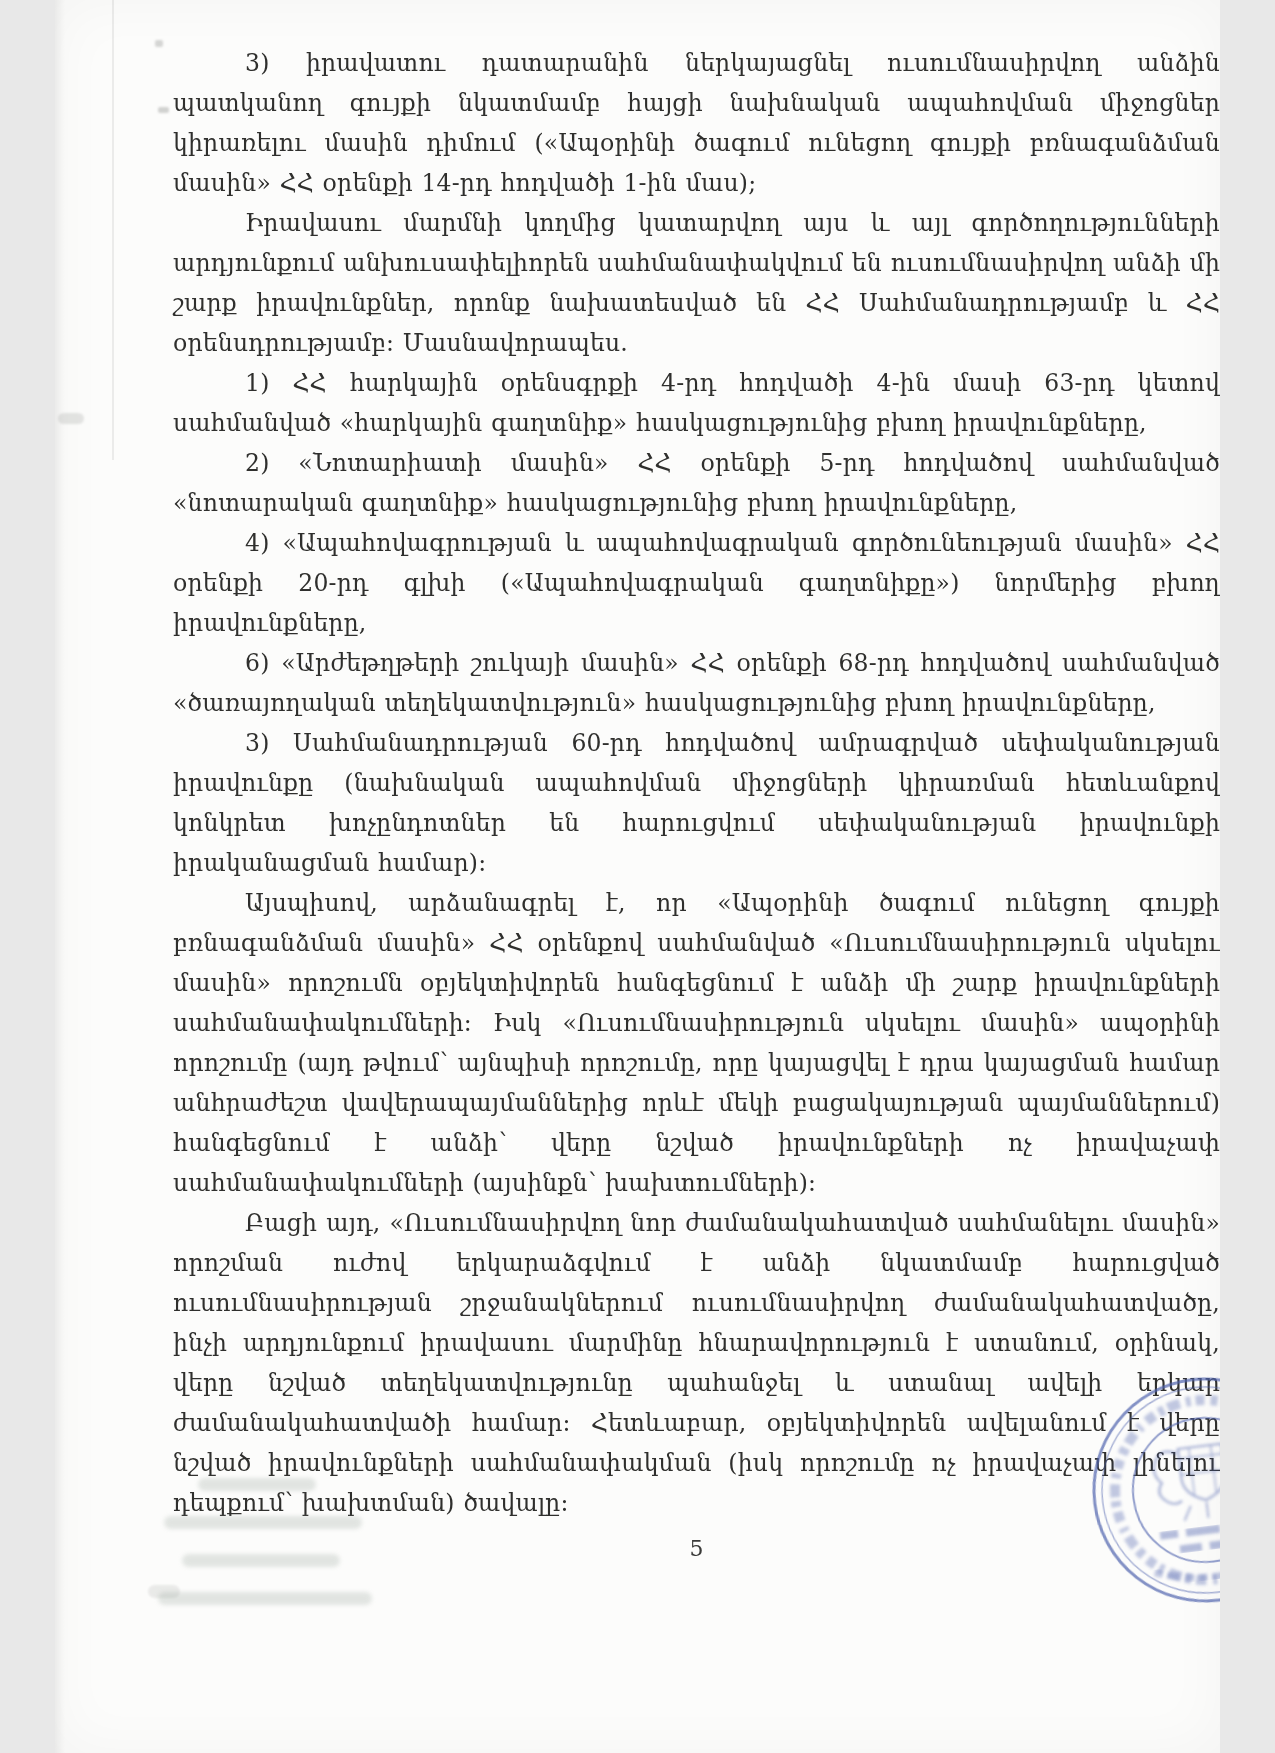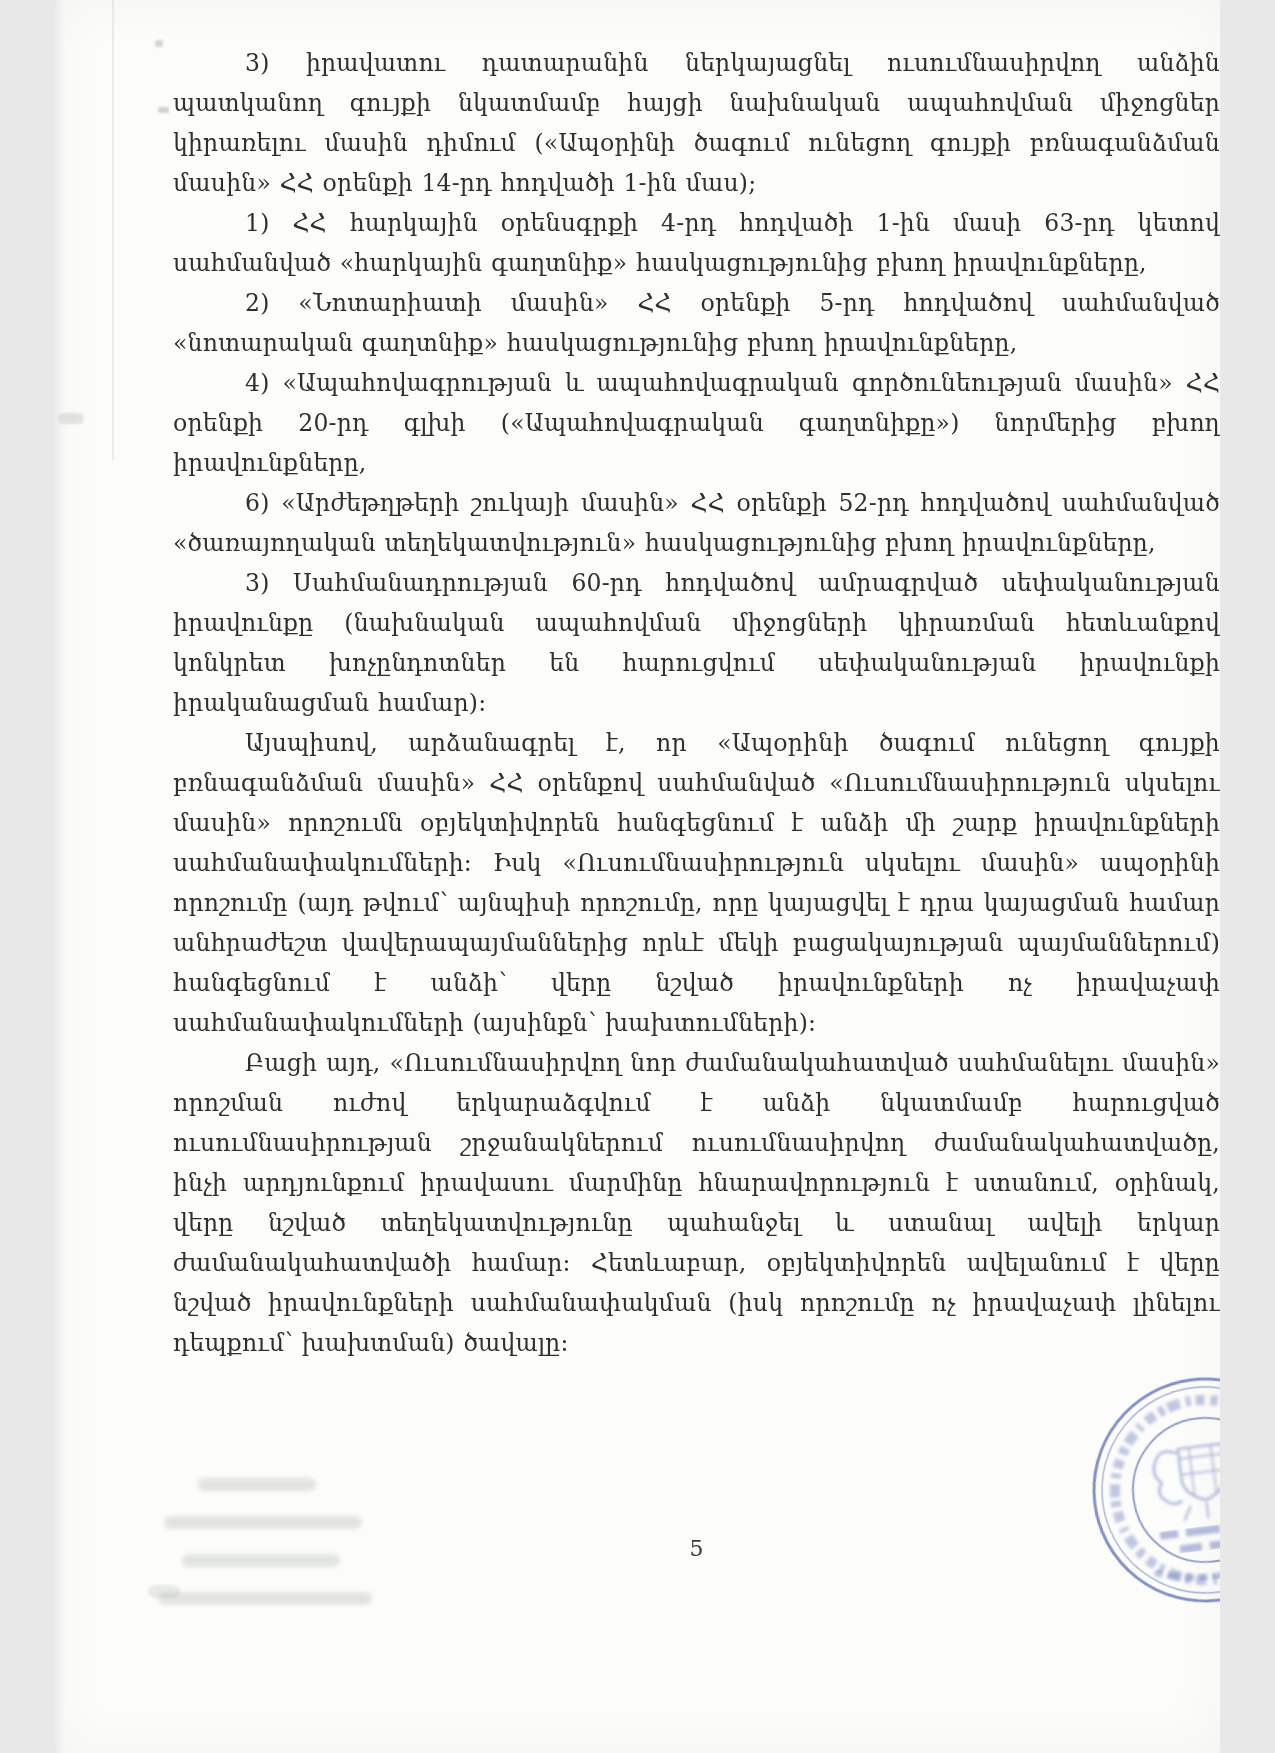--- a/index.html
+++ b/index.html
@@ -76,24 +76,25 @@
 <div class="page">
 
   <div class="fold-line"></div>
   <div class="speck speck-1"></div>
   <div class="speck speck-2"></div>
   <div class="speck speck-3"></div>
   <div class="speck speck-4"></div>
 
   <div class="text-block">
     <p>3) իրավատու դատարանին ներկայացնել ուսումնասիրվող անձին պատկանող գույքի նկատմամբ հայցի նախնական ապահովման միջոցներ կիրառելու մասին դիմում («Ապօրինի ծագում ունեցող գույքի բռնագանձման մասին» ՀՀ օրենքի 14-րդ հոդվածի 1-ին մաս);</p>
-    <p>1) ՀՀ հարկային օրենսգրքի 4-րդ հոդվածի 1-ին մասի 63-րդ կետով սահմանված «հարկային գաղտնիք» հասկացությունից բխող իրավունքները,</p>
+    <p>Իրավասու մարմնի կողմից կատարվող այս և այլ գործողությունների արդյունքում անխուսափելիորեն սահմանափակվում են ուսումնասիրվող անձի մի շարք իրավունքներ, որոնք նախատեսված են ՀՀ Սահմանադրությամբ և ՀՀ օրենսդրությամբ: Մասնավորապես.</p>
+    <p>1) ՀՀ հարկային օրենսգրքի 4-րդ հոդվածի 4-ին մասի 63-րդ կետով սահմանված «հարկային գաղտնիք» հասկացությունից բխող իրավունքները,</p>
     <p>2) «Նոտարիատի մասին» ՀՀ օրենքի 5-րդ հոդվածով սահմանված «նոտարական գաղտնիք» հասկացությունից բխող իրավունքները,</p>
     <p>4) «Ապահովագրության և ապահովագրական գործունեության մասին» ՀՀ օրենքի 20-րդ գլխի («Ապահովագրական գաղտնիքը») նորմերից բխող իրավունքները,</p>
-    <p>6) «Արժեթղթերի շուկայի մասին» ՀՀ օրենքի 52-րդ հոդվածով սահմանված «ծառայողական տեղեկատվություն» հասկացությունից բխող իրավունքները,</p>
+    <p>6) «Արժեթղթերի շուկայի մասին» ՀՀ օրենքի 68-րդ հոդվածով սահմանված «ծառայողական տեղեկատվություն» հասկացությունից բխող իրավունքները,</p>
     <p>3) Սահմանադրության 60-րդ հոդվածով ամրագրված սեփականության իրավունքը (նախնական ապահովման միջոցների կիրառման հետևանքով կոնկրետ խոչընդոտներ են հարուցվում սեփականության իրավունքի իրականացման համար):</p>
     <p>Այսպիսով, արձանագրել է, որ «Ապօրինի ծագում ունեցող գույքի բռնագանձման մասին» ՀՀ օրենքով սահմանված «Ուսումնասիրություն սկսելու մասին» որոշումն օբյեկտիվորեն հանգեցնում է անձի մի շարք իրավունքների սահմանափակումների: Իսկ «Ուսումնասիրություն սկսելու մասին» ապօրինի որոշումը (այդ թվում՝ այնպիսի որոշումը, որը կայացվել է դրա կայացման համար անհրաժեշտ վավերապայմաններից որևէ մեկի բացակայության պայմաններում) հանգեցնում է անձի՝ վերը նշված իրավունքների ոչ իրավաչափ սահմանափակումների (այսինքն՝ խախտումների):</p>
     <p>Բացի այդ, «Ուսումնասիրվող նոր ժամանակահատված սահմանելու մասին» որոշման ուժով երկարաձգվում է անձի նկատմամբ հարուցված ուսումնասիրության շրջանակներում ուսումնասիրվող ժամանակահատվածը, ինչի արդյունքում իրավասու մարմինը հնարավորություն է ստանում, օրինակ, վերը նշված տեղեկատվությունը պահանջել և ստանալ ավելի երկար ժամանակահատվածի համար: Հետևաբար, օբյեկտիվորեն ավելանում է վերը նշված իրավունքների սահմանափակման (իսկ որոշումը ոչ իրավաչափ լինելու դեպքում՝ խախտման) ծավալը:</p>
 
   </div>
 
   <div class="ghost-text">
     <div class="ghost-bar gb1"></div>
     <div class="ghost-bar gb2"></div>
     <div class="ghost-bar gb3"></div>

